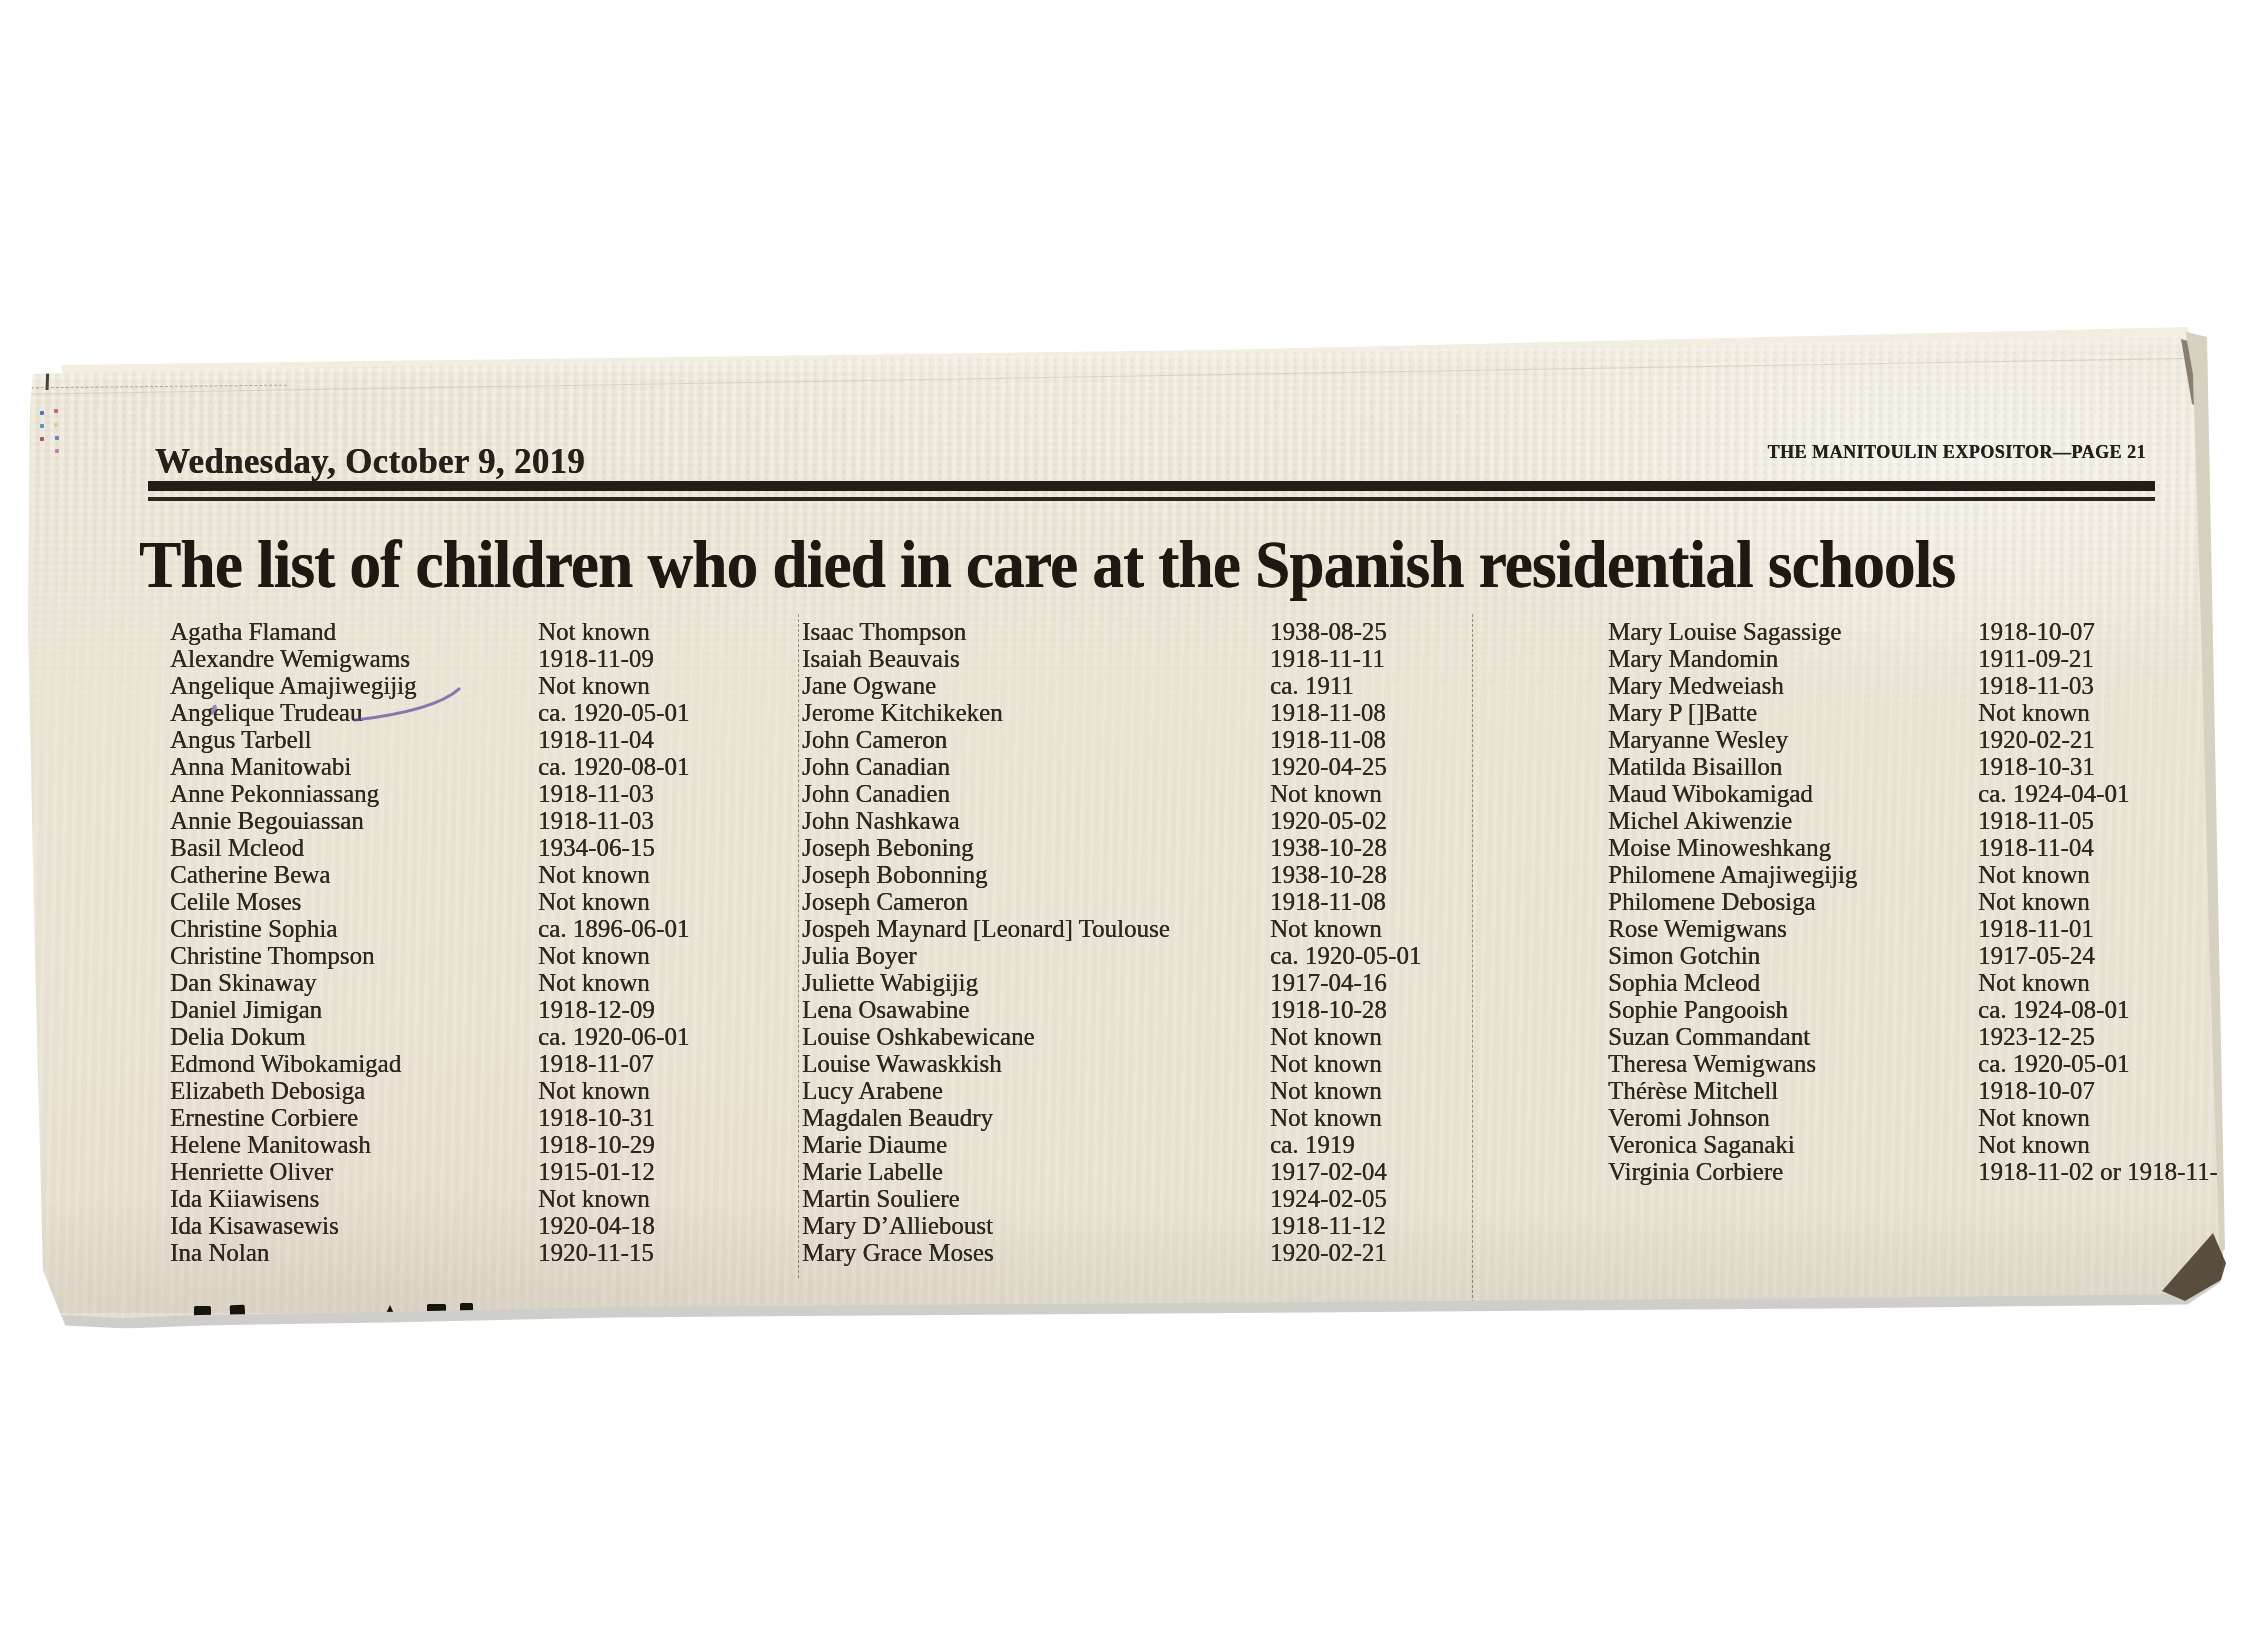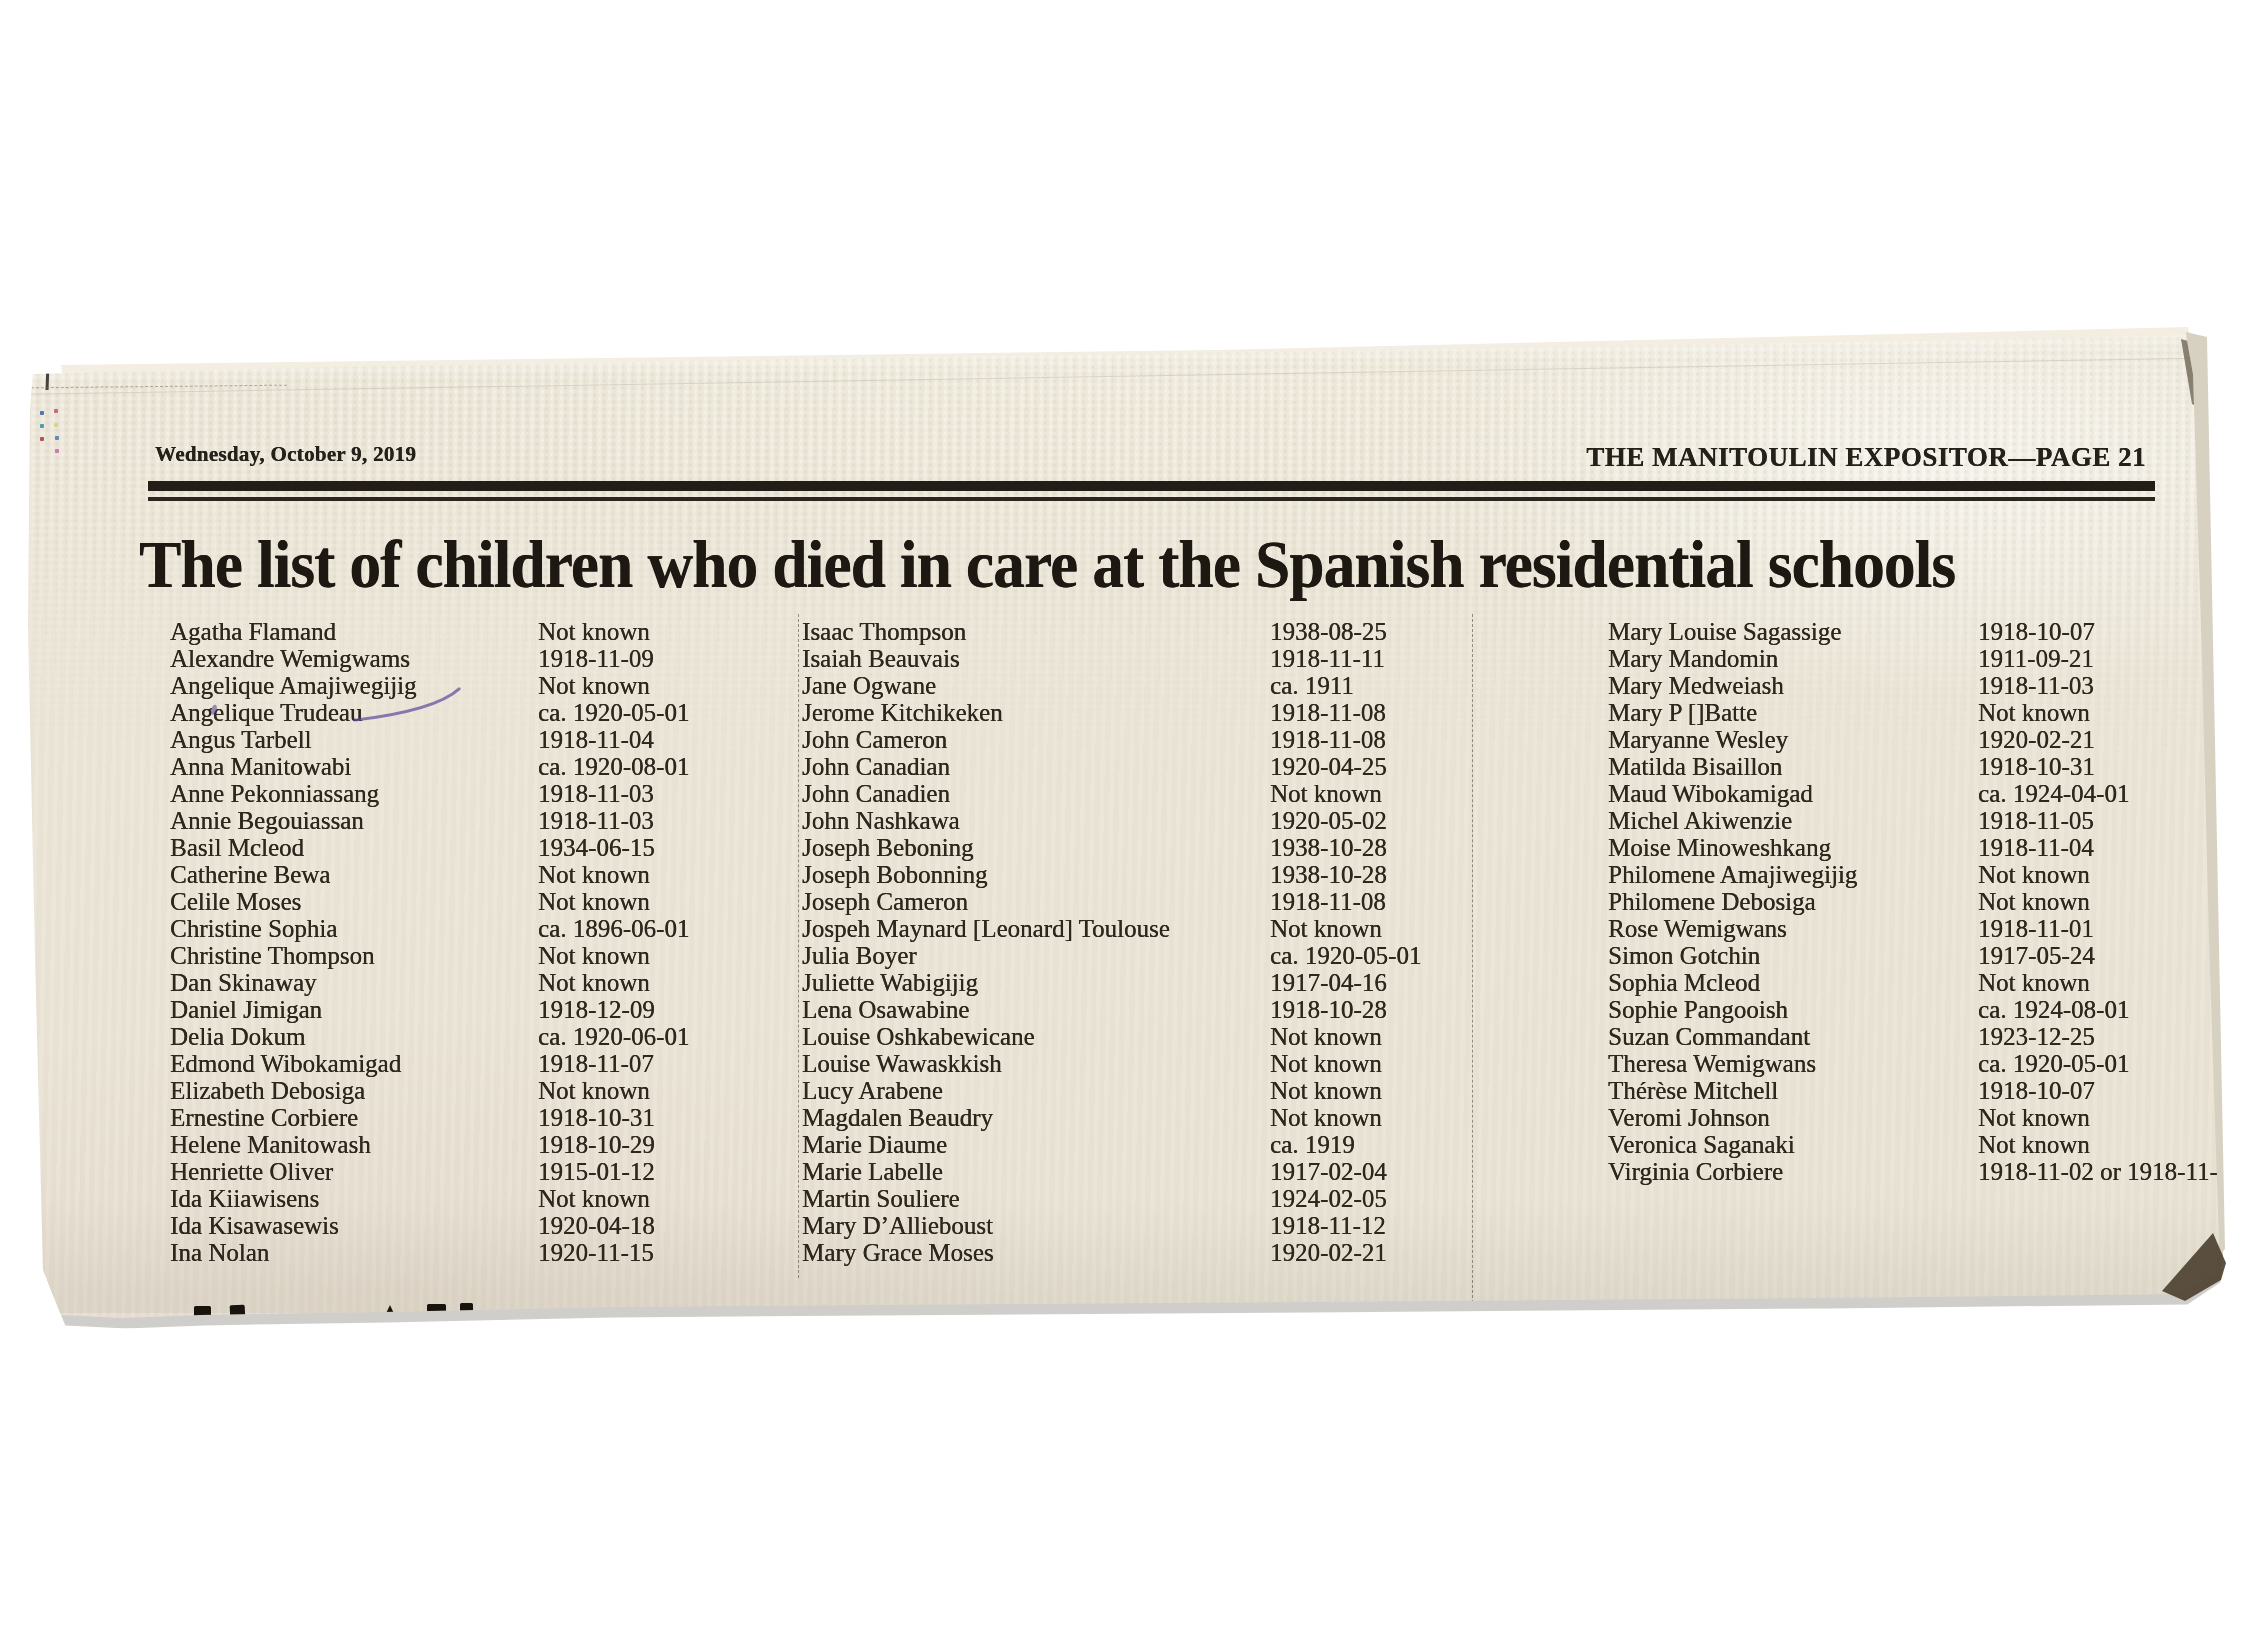--- a/index.html
+++ b/index.html
@@ -79,26 +79,26 @@
   
   .edge-tick { position:absolute; left:46px; top:363px; width:2.6px; height:27px;
     background:#2a2620; opacity:.85; transform:rotate(2deg); }
   .crease-dashes { position:absolute; left:26px; top:386px; width:261px; height:0;
     border-top:1.7px dashed rgba(122,112,94,.55); transform:rotate(-0.6deg); }
   .reg-dot { position:absolute; width:4.3px; height:4.3px; border-radius:0.9px; opacity:.85; }
 
   
   .dateline {
     position:absolute; left:155px; top:442px;
-    font-size:21px; font-weight:bold; color:#24201a; letter-spacing:0.3px;
+    font-size:35px; font-weight:bold; color:#24201a; letter-spacing:0.3px;
     text-shadow:0.3px 0 0 currentColor;
   }
   .masthead {
     position:absolute; right:115px; top:442px;
-    font-size:27px; font-weight:bold; color:#24201a; letter-spacing:0.5px;
+    font-size:18px; font-weight:bold; color:#24201a; letter-spacing:0.5px;
     text-shadow:0.3px 0 0 currentColor;
   }
   .rule-thick { position:absolute; left:148px; top:481px; width:2007px; height:9.6px; background:#221d16; }
   .rule-thin  { position:absolute; left:148px; top:497px; width:2007px; height:3.5px;  background:#2b261e; }
 
   .headline {
     position:absolute; left:139px; top:525px;
     font-size:68px; font-weight:bold; color:#1d1812;
     white-space:nowrap; letter-spacing:-0.9px;
     transform:scaleX(.93); transform-origin:left center;

